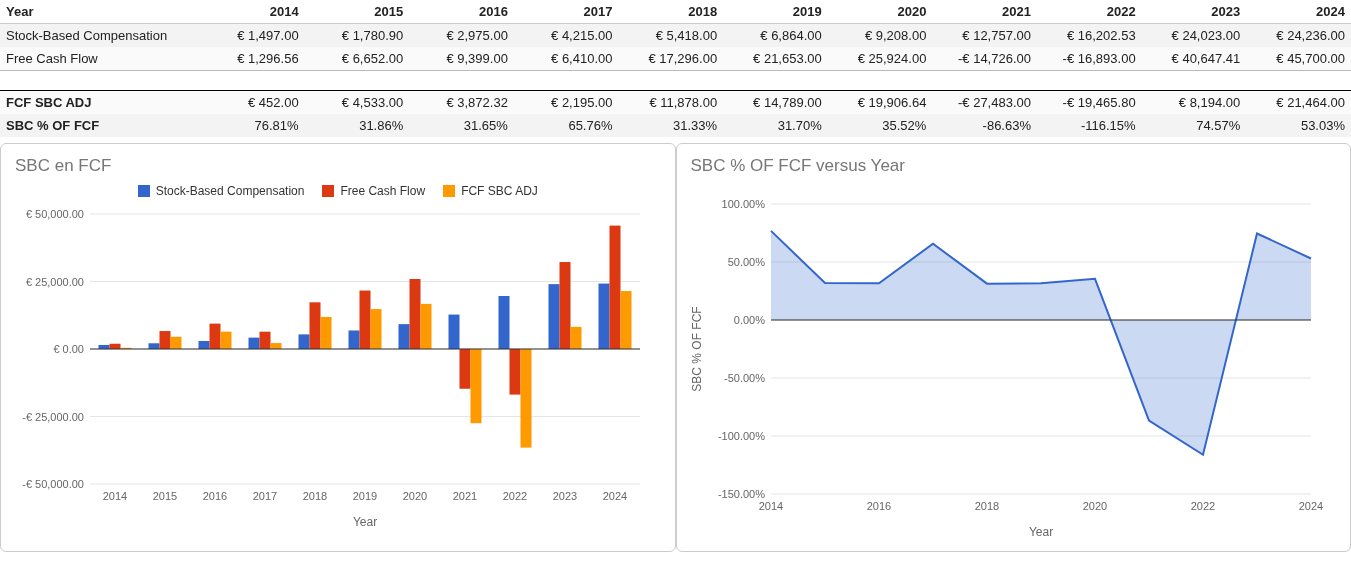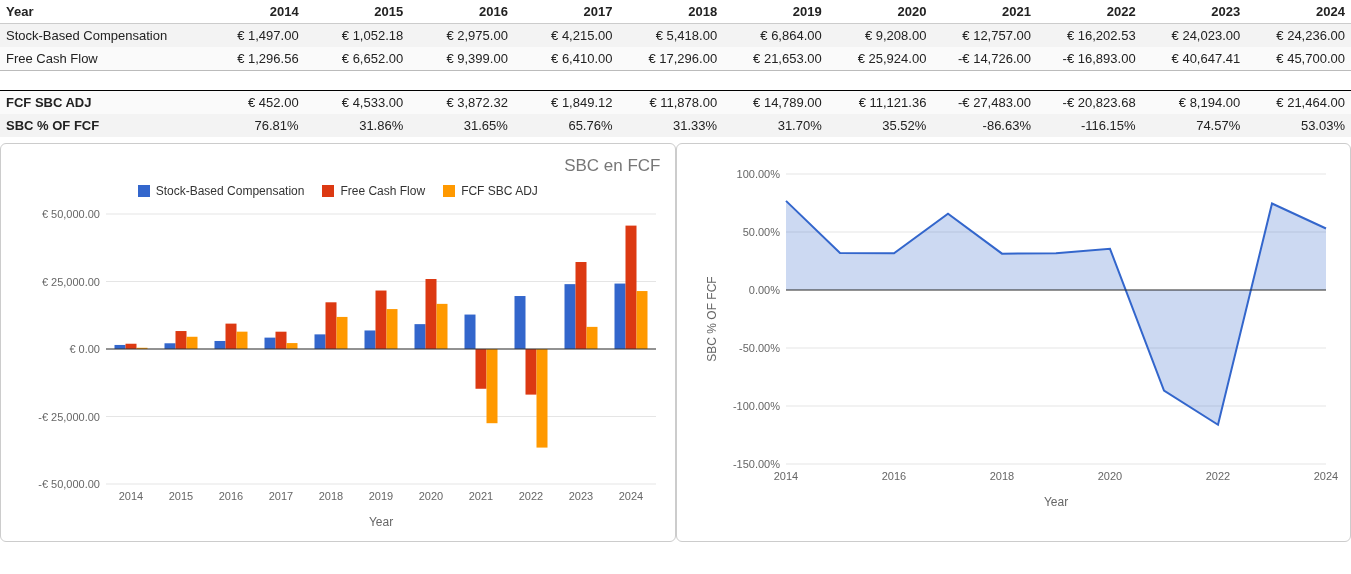--- a/index.html
+++ b/index.html
@@ -33,21 +33,20 @@
     border-bottom: 1px solid #ccc;
   }
   table.data tbody tr:nth-child(odd) td { background: #f3f3f3; }
   table.data tbody tr:nth-child(even) td { background: #fafafa; }
   .spacer-row td { background: #fff !important; height: 16px; border-top: 1px solid #bbb; border-bottom: 1px solid #000;}
   .summary-label { font-weight: 700; }
   .charts-row {
     display: flex;
     gap: 0;
     margin-top: 6px;
-    text-align: right;
   }
   .chart-card {
     border: 1px solid #ccc;
     border-radius: 6px;
     padding: 10px 4px 4px 4px;
     flex: 1 1 50%;
     min-width: 0;
   }
   .chart-title {
     font-size: 17px;
@@ -83,21 +82,21 @@
         <th>2021</th>
         <th>2022</th>
         <th>2023</th>
         <th>2024</th>
       </tr>
   </thead>
   <tbody id="body-rows">
       <tr>
         <td>Stock-Based Compensation</td>
         <td>€ 1,497.00</td>
-        <td>€ 1,052.18</td>
+        <td>€ 1,780.90</td>
         <td>€ 2,975.00</td>
         <td>€ 4,215.00</td>
         <td>€ 5,418.00</td>
         <td>€ 6,864.00</td>
         <td>€ 9,208.00</td>
         <td>€ 12,757.00</td>
         <td>€ 16,202.53</td>
         <td>€ 24,023.00</td>
         <td>€ 24,236.00</td>
       </tr>
@@ -127,26 +126,26 @@
         <td></td>
         <td></td>
         <td></td>
         <td></td>
       </tr>
       <tr>
         <td class="summary-label">FCF SBC ADJ</td>
         <td>€ 452.00</td>
         <td>€ 4,533.00</td>
         <td>€ 3,872.32</td>
-        <td>€ 1,849.12</td>
+        <td>€ 2,195.00</td>
         <td>€ 11,878.00</td>
         <td>€ 14,789.00</td>
-        <td>€ 11,121.36</td>
+        <td>€ 19,906.64</td>
         <td>-€ 27,483.00</td>
-        <td>-€ 20,823.68</td>
+        <td>-€ 19,465.80</td>
         <td>€ 8,194.00</td>
         <td>€ 21,464.00</td>
       </tr>
       <tr>
         <td class="summary-label">SBC % OF FCF</td>
         <td>76.81%</td>
         <td>31.86%</td>
         <td>31.65%</td>
         <td>65.76%</td>
         <td>31.33%</td>
@@ -230,20 +229,21 @@
         <text x="360" y="296" text-anchor="middle" font-size="11" fill="#666">2019</text>
         <text x="410" y="296" text-anchor="middle" font-size="11" fill="#666">2020</text>
         <text x="460" y="296" text-anchor="middle" font-size="11" fill="#666">2021</text>
         <text x="510" y="296" text-anchor="middle" font-size="11" fill="#666">2022</text>
         <text x="560" y="296" text-anchor="middle" font-size="11" fill="#666">2023</text>
         <text x="610" y="296" text-anchor="middle" font-size="11" fill="#666">2024</text>
         <text x="360" y="322" text-anchor="middle" font-size="12" fill="#666">Year</text>
       </svg>
   </div>
   <div class="chart-card">
+    <div class="chart-title">SBC % OF FCF versus Year</div>
     <svg id="area-svg" width="650" height="360">
         <line x1="90" x2="630" y1="20" y2="20" stroke="#e5e5e5"></line>
         <text x="84" y="24" text-anchor="end" font-size="11" fill="#666">100.00%</text>
         <line x1="90" x2="630" y1="78" y2="78" stroke="#e5e5e5"></line>
         <text x="84" y="82" text-anchor="end" font-size="11" fill="#666">50.00%</text>
         <line x1="90" x2="630" y1="136" y2="136" stroke="#e5e5e5"></line>
         <text x="84" y="140" text-anchor="end" font-size="11" fill="#666">0.00%</text>
         <line x1="90" x2="630" y1="194" y2="194" stroke="#e5e5e5"></line>
         <text x="84" y="198" text-anchor="end" font-size="11" fill="#666">-50.00%</text>
         <line x1="90" x2="630" y1="252" y2="252" stroke="#e5e5e5"></line>

